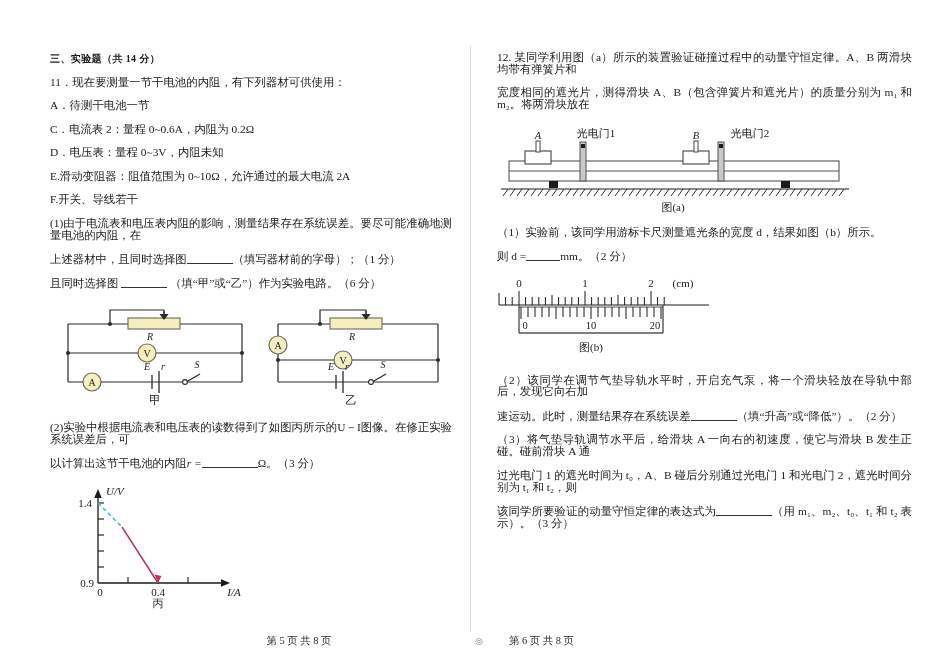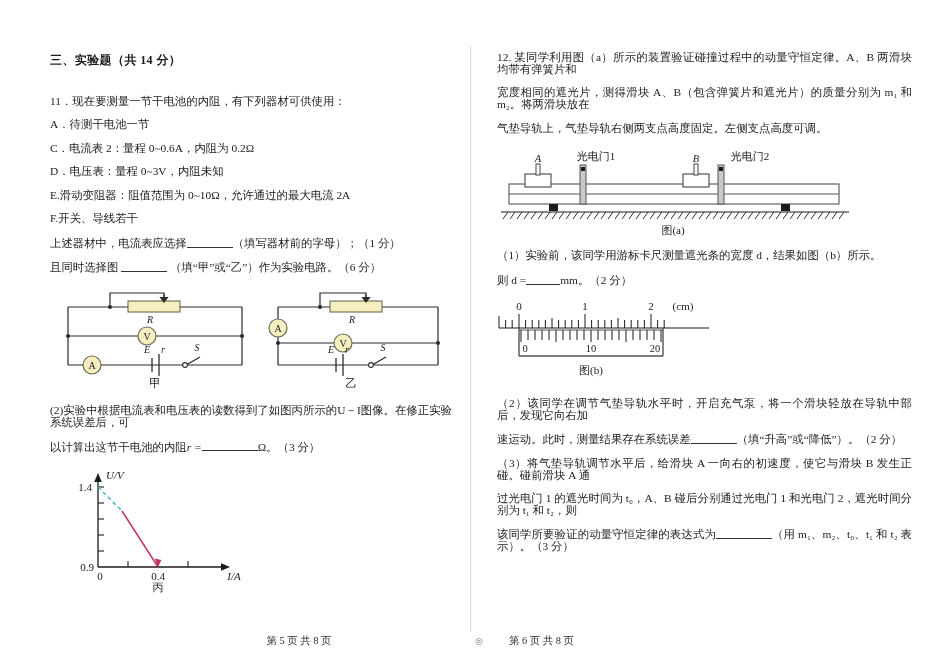--- a/index.html
+++ b/index.html
@@ -10,21 +10,21 @@
     color:#1b1b1b;
     overflow:hidden;
     position:relative;
   }
   .sheet{position:absolute;inset:0;display:flex;}
   .page{position:relative;box-sizing:border-box;}
   .page-left{width:470px;padding:52px 18px 0 50px;}
   .page-divider{width:1px;background:#d8d8d8;margin-top:46px;margin-bottom:40px;}
   .page-right{flex:1;padding:52px 38px 0 26px;}
 
-  .sec-title{font-weight:bold;font-size:12px;letter-spacing:.4px;margin-bottom:27px;}
+  .sec-title{font-weight:bold;font-size:10px;letter-spacing:.4px;margin-bottom:11px;}
   p.q{font-size:11.4px;line-height:1.05;margin:0 0 11.5px 0;text-align:justify;}
   .it{font-style:italic;font-family:"Liberation Serif",serif;}
   .blank{display:inline-block;border-bottom:1px solid #333;width:46px;height:.85em;vertical-align:-1px;}
   .blank.s{width:34px;}
   .blank.l{width:56px;}
 
   .fig-wrap{margin:2px 0 14px 0;}
 
   
   .circuits{display:flex;justify-content:space-between;padding:0 6px 0 10px;}
@@ -50,22 +50,23 @@
 
     <div class="sec-title">三、实验题（共 14 分）</div>
 
     <p class="q">11．现在要测量一节干电池的内阻，有下列器材可供使用：</p>
     <p class="q">A．待测干电池一节</p>
     <p class="q">C．电流表 2：量程 0~0.6A，内阻为 0.2Ω</p>
     <p class="q">D．电压表：量程 0~3V，内阻未知</p>
     <p class="q">E.滑动变阻器：阻值范围为 0~10Ω，允许通过的最大电流 2A</p>
     <p class="q">F.开关、导线若干</p>
 
-    <p class="q">
-      <span>上述器材中，电流表应选择</span><span class="blank"></span><span>（填写器材前的字母）；（1 分）</span>
+    <p class="q">(1)由于电流表和电压表内阻的影响，测量结果存在系统误差。要尽可能准确地测量电池的内阻，在</p>
+    <p class="q">
+      <span>上述器材中，且同时选择图</span><span class="blank"></span><span>（填写器材前的字母）；（1 分）</span>
     </p>
     <p class="q">
       <span>且同时选择图</span>&nbsp;<span class="blank"></span>&nbsp;<span>（填“甲”或“乙”）作为实验电路。（6 分）</span>
     </p>
 
     <div class="fig-wrap circuits">
 
       <div class="circuit-block">
         <svg width="190" height="92" viewBox="0 0 190 92">
           <g stroke="#2b2b2b" stroke-width="1.2" fill="none">
@@ -204,21 +205,20 @@
     </div>
 
   </div>
 
   <div class="page-divider"></div>
 
   <div class="page page-right">
 
     <p class="q">12. 某同学利用图（a）所示的装置验证碰撞过程中的动量守恒定律。A、B 两滑块均带有弹簧片和</p>
     <p class="q">宽度相同的遮光片，测得滑块 A、B（包含弹簧片和遮光片）的质量分别为 m₁ 和 m₂。将两滑块放在</p>
-    <p class="q">气垫导轨上，气垫导轨右侧两支点高度固定。左侧支点高度可调。</p>
 
     <div class="fig-wrap">
       <svg width="400" height="90" viewBox="0 0 400 90">
 
         <text x="41" y="16" font-size="10.5" font-style="italic" fill="#1b1b1b" text-anchor="middle" font-family="Liberation Serif, serif">A</text>
         <text x="99" y="14" font-size="11" fill="#1b1b1b" text-anchor="middle" font-family="Liberation Serif, serif">光电门1</text>
         <text x="199" y="16" font-size="10.5" font-style="italic" fill="#1b1b1b" text-anchor="middle" font-family="Liberation Serif, serif">B</text>
         <text x="253" y="14" font-size="11" fill="#1b1b1b" text-anchor="middle" font-family="Liberation Serif, serif">光电门2</text>
 
         <rect x="12" y="38" width="330" height="20" fill="#ffffff" stroke="#555" stroke-width="1.1"></rect>

